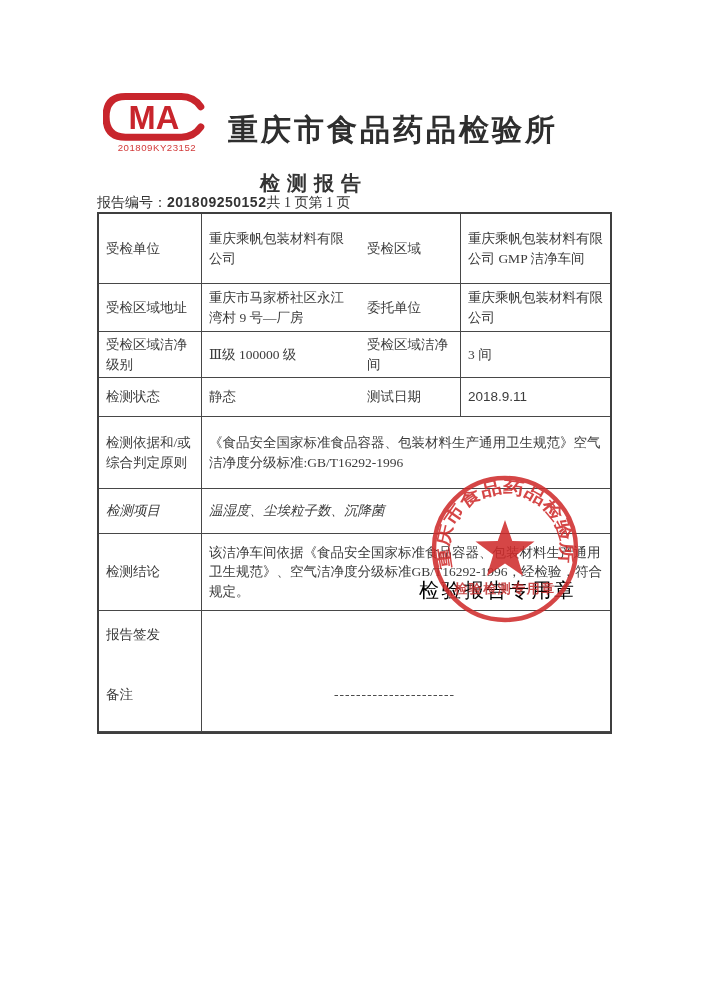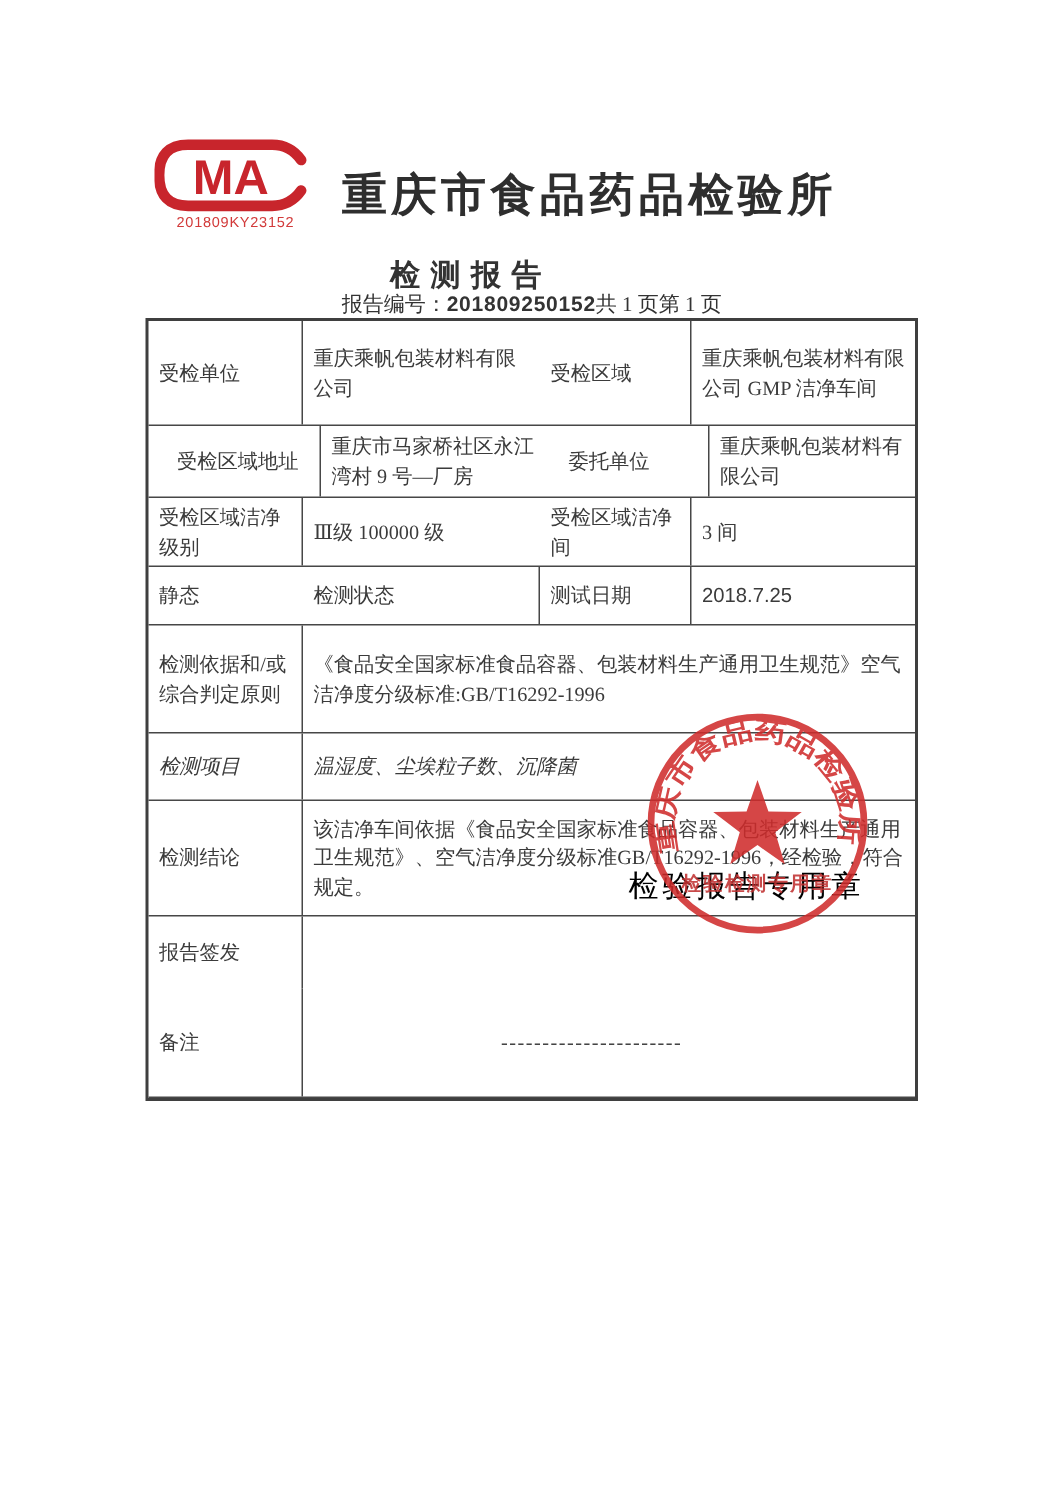--- a/index.html
+++ b/index.html
@@ -4,33 +4,33 @@
 <style>
   html,body{margin:0;padding:0;background:#ffffff;}
   .page{
     position:relative;width:707px;height:800px;background:#ffffff;overflow:hidden;
     font-family:"Liberation Serif","DejaVu Serif",serif;color:#3b3b3b;
   }
   .abs{position:absolute;}
   
   .institute{left:228px;top:110px;font-size:30px;font-weight:bold;letter-spacing:3px;color:#2e2e2e;}
   .report-title{left:260px;top:170px;font-size:20px;font-weight:bold;letter-spacing:7px;color:#333;}
-  .meta-line{left:97px;top:194px;width:515px;display:flex;justify-content:center;font-size:14px;color:#333;}
+  .meta-line{left:97px;top:194px;width:515px;display:flex;justify-content:flex-start;font-size:14px;color:#333;}
   .meta-line .num{font-family:"Liberation Sans","DejaVu Sans",sans-serif;font-weight:bold;letter-spacing:.5px;}
   
   .tbl{left:97px;top:212px;width:515px;border:2px solid #3f3f3f;box-sizing:border-box;background:transparent;}
   .row{display:grid;border-bottom:1.5px solid #474747;box-sizing:border-box;}
   .row.cols4{grid-template-columns:103px 158px 100px 1fr;}
   .row.cols2{grid-template-columns:103px 1fr;}
   .row.no-bb{border-bottom:none;}
   .cell{padding:3px 7px;display:flex;align-items:center;font-size:13.5px;line-height:1.45;box-sizing:border-box;}
   .lbl{border-right:1.5px solid #474747;}
   .v4{border-left:1.5px solid #474747;}
   .num-sans{font-family:"Liberation Sans","DejaVu Sans",sans-serif;}
-  .r1{height:70px;} .r2{height:48px;padding-left:12px;} .r3{height:46px;} .r4{height:39px;}
+  .r1{height:70px;} .r2{height:48px;} .r3{height:46px;} .r4{height:39px;}
   .r5{height:72px;} .r6{height:45px;font-style:italic;} .r7{height:77px;} .r8{height:48px;} .r9{height:73px;}
   .issue-cell{display:flex;align-items:center;}
   .issue-left{width:192px;}
   .sig{font-weight:bold;font-style:italic;font-size:15px;letter-spacing:1px;color:#222;}
   .remark-cell{padding-left:132px;letter-spacing:1px;color:#444;}
   
   .seal-note{left:419px;top:577px;font-size:20px;letter-spacing:2.5px;color:#000000;}
   
   .stamp{left:425px;top:469px;width:160px;height:160px;opacity:.87;}
   
@@ -74,24 +74,24 @@
     </div>
 
     <div class="row cols4 r3">
       <div class="cell lbl">受检区域洁净级别</div>
       <div class="cell">Ⅲ级 100000 级</div>
       <div class="cell">受检区域洁净间</div>
       <div class="cell v4">3 间</div>
     </div>
 
     <div class="row cols4 r4">
+      <div class="cell lbl">检测状态</div>
       <div class="cell">静态</div>
-      <div class="cell lbl">检测状态</div>
       <div class="cell">测试日期</div>
-      <div class="cell v4 num-sans">2018.7.25</div>
+      <div class="cell v4 num-sans">2018.9.11</div>
     </div>
 
     <div class="row cols2 r5">
       <div class="cell lbl">检测依据和/或综合判定原则</div>
       <div class="cell">《食品安全国家标准食品容器、包装材料生产通用卫生规范》空气洁净度分级标准:GB/T16292-1996</div>
     </div>
 
     <div class="row cols2 r6">
       <div class="cell lbl">检测项目</div>
       <div class="cell">温湿度、尘埃粒子数、沉降菌</div>

